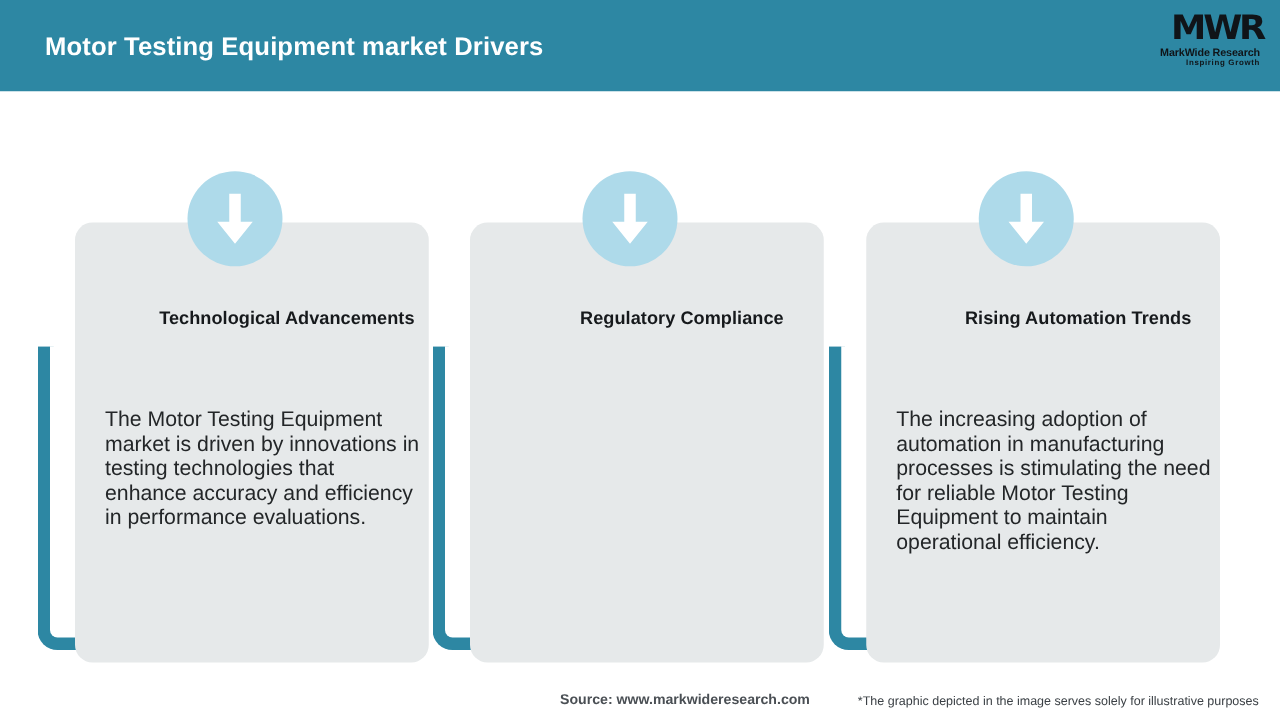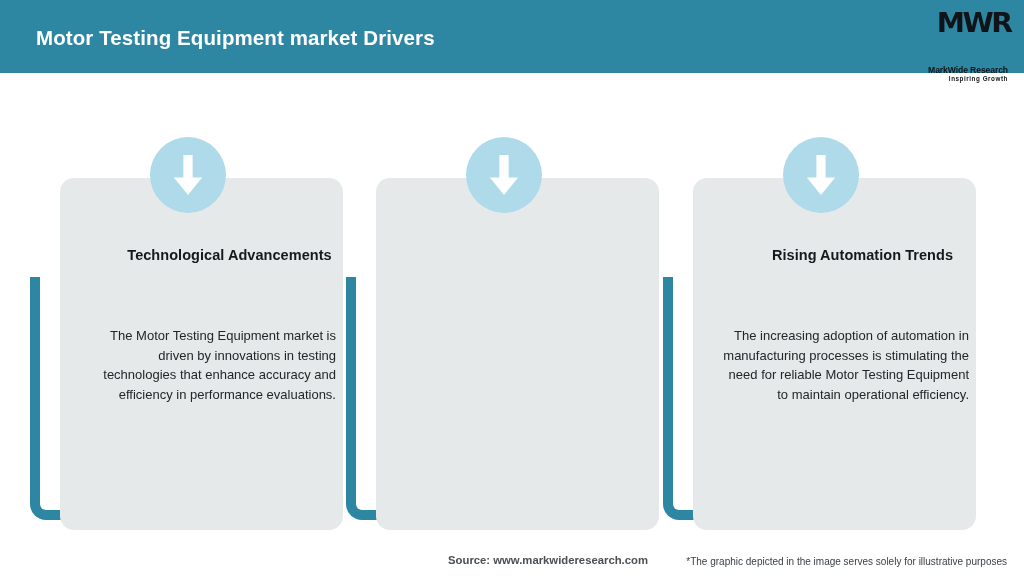--- a/index.html
+++ b/index.html
@@ -51,21 +51,20 @@
     line-height: 29px;
     font-family: "DejaVu Sans", sans-serif;
     transform: scaleX(1.05);
   }
   #logo-name {
     font-size: 8.6px;
     font-weight: bold;
     color: #101418;
     line-height: 10px;
     letter-spacing: -0.1px;
-    margin-top: 28px;
   }
   #logo-tagline {
     font-size: 6.3px;
     font-weight: bold;
     color: #101418;
     line-height: 8px;
     letter-spacing: 0.55px;
   }
 
   
@@ -140,24 +139,24 @@
     color: #16191c;
     letter-spacing: 0.05px;
     padding-left: 28px;
   }
 
   .card-body {
     position: absolute;
     left: 58px;
     top: 229px;
     width: 252px;
-    font-size: 13px;
+    font-size: 17px;
     line-height: 19.6px;
     color: #232628;
-    text-align: right;
+    text-align: left;
   }
 
   
   #footer-source {
     position: absolute;
     left: 0;
     top: 554px;
     width: 1024px;
     text-align: center;
     font-size: 11.3px;
@@ -204,20 +203,21 @@
   </div>
 
   <div class="card-unit col-1">
     <div class="card-frame"></div>
     <div class="card-panel"></div>
     <div class="card-icon">
       <svg width="34" height="44" viewBox="0 0 34 44" aria-hidden="true">
         <path d="M12.4 2 L21.6 2 L21.6 24.4 L31.2 24.4 L17 42 L2.8 24.4 L12.4 24.4 Z" fill="#FFFFFF"></path>
       </svg>
     </div>
+    <div class="card-heading">Regulatory Compliance</div>
   </div>
 
   <div class="card-unit col-2">
     <div class="card-frame"></div>
     <div class="card-panel"></div>
     <div class="card-icon">
       <svg width="34" height="44" viewBox="0 0 34 44" aria-hidden="true">
         <path d="M12.4 2 L21.6 2 L21.6 24.4 L31.2 24.4 L17 42 L2.8 24.4 L12.4 24.4 Z" fill="#FFFFFF"></path>
       </svg>
     </div>

